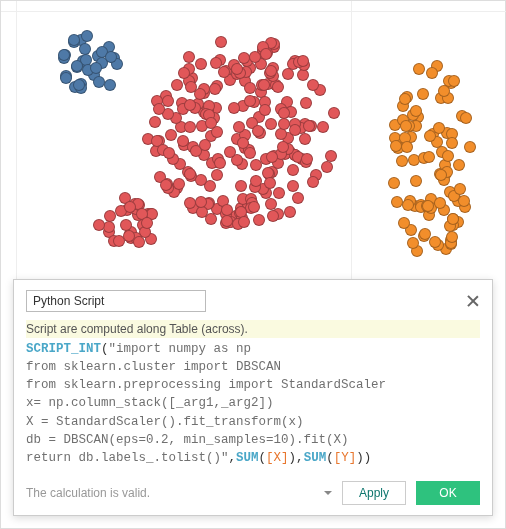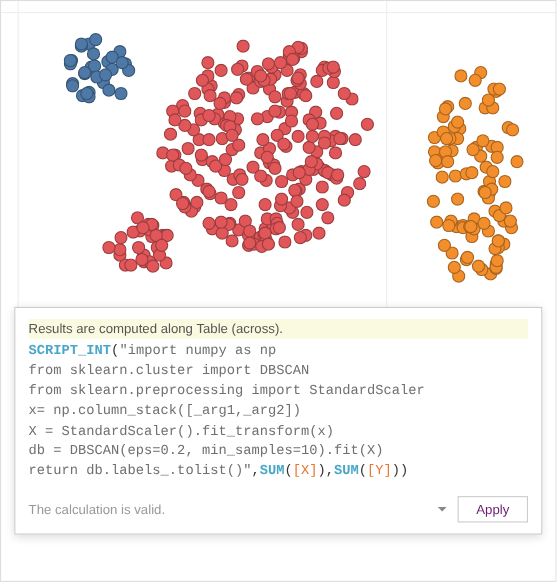--- a/index.html
+++ b/index.html
@@ -149,21 +149,21 @@
   }
   .btn {
     height: 24px;
     min-width: 64px;
     border: 1px solid #ccc;
     background: #fff;
     font-size: 12px;
     cursor: pointer;
     padding: 0 12px;
   }
-  .btn.apply { color: #701a75; }
+  .btn.apply { color: #0f766e; }
   .btn.ok {
     background: #2ec27e;
     border-color: #2ec27e;
     color: #fff;
   }
 </style>
 </head>
 <body>
 
 <div class="container">
@@ -540,34 +540,39 @@
         <div class="dot orange" style="left: 396.287px; top: 200.762px;"></div>
         <div class="dot orange" style="left: 403.639px; top: 97.5254px;"></div>
         <div class="dot orange" style="left: 450.837px; top: 142.337px;"></div>
         <div class="dot orange" style="left: 427.217px; top: 205.467px;"></div>
         <div class="dot orange" style="left: 447.489px; top: 155.046px;"></div>
         <div class="dot orange" style="left: 439.521px; top: 173.867px;"></div>
       </div>
   </div>
 
   <div class="dialog">
-
-    <div class="results-hint">Results are computed along Table (across).</div>
+    <div class="dialog-header">
+      <input class="title-input" type="text" value="Python Script" style="">
+      <div class="close-icon"></div>
+    </div>
+
+    <div class="results-hint">Script are computed along Table (across).</div>
 
     <div class="code-block"><span class="tok-func">SCRIPT_INT</span>(<span class="tok-str" id="code-body">"import numpy as np
 from sklearn.cluster import DBSCAN
 from sklearn.preprocessing import StandardScaler
 x= np.column_stack([_arg1,_arg2])
 X = StandardScaler().fit_transform(x)
 db = DBSCAN(eps=0.2, min_samples=10).fit(X)
 return db.labels_.tolist()"</span>,<span class="tok-agg">SUM</span>(<span class="tok-field">[X]</span>),<span class="tok-agg">SUM</span>(<span class="tok-field">[Y]</span>))</div>
 
 
     <div class="footer-row">
       <span class="status-text">The calculation is valid.</span>
       <span class="sheets-affected">
         <span class="caret-down"></span>
       </span>
       <button class="btn apply">Apply</button>
+      <button class="btn ok">OK</button>
     </div>
   </div>
 
 </div>
 
 </body></html>

